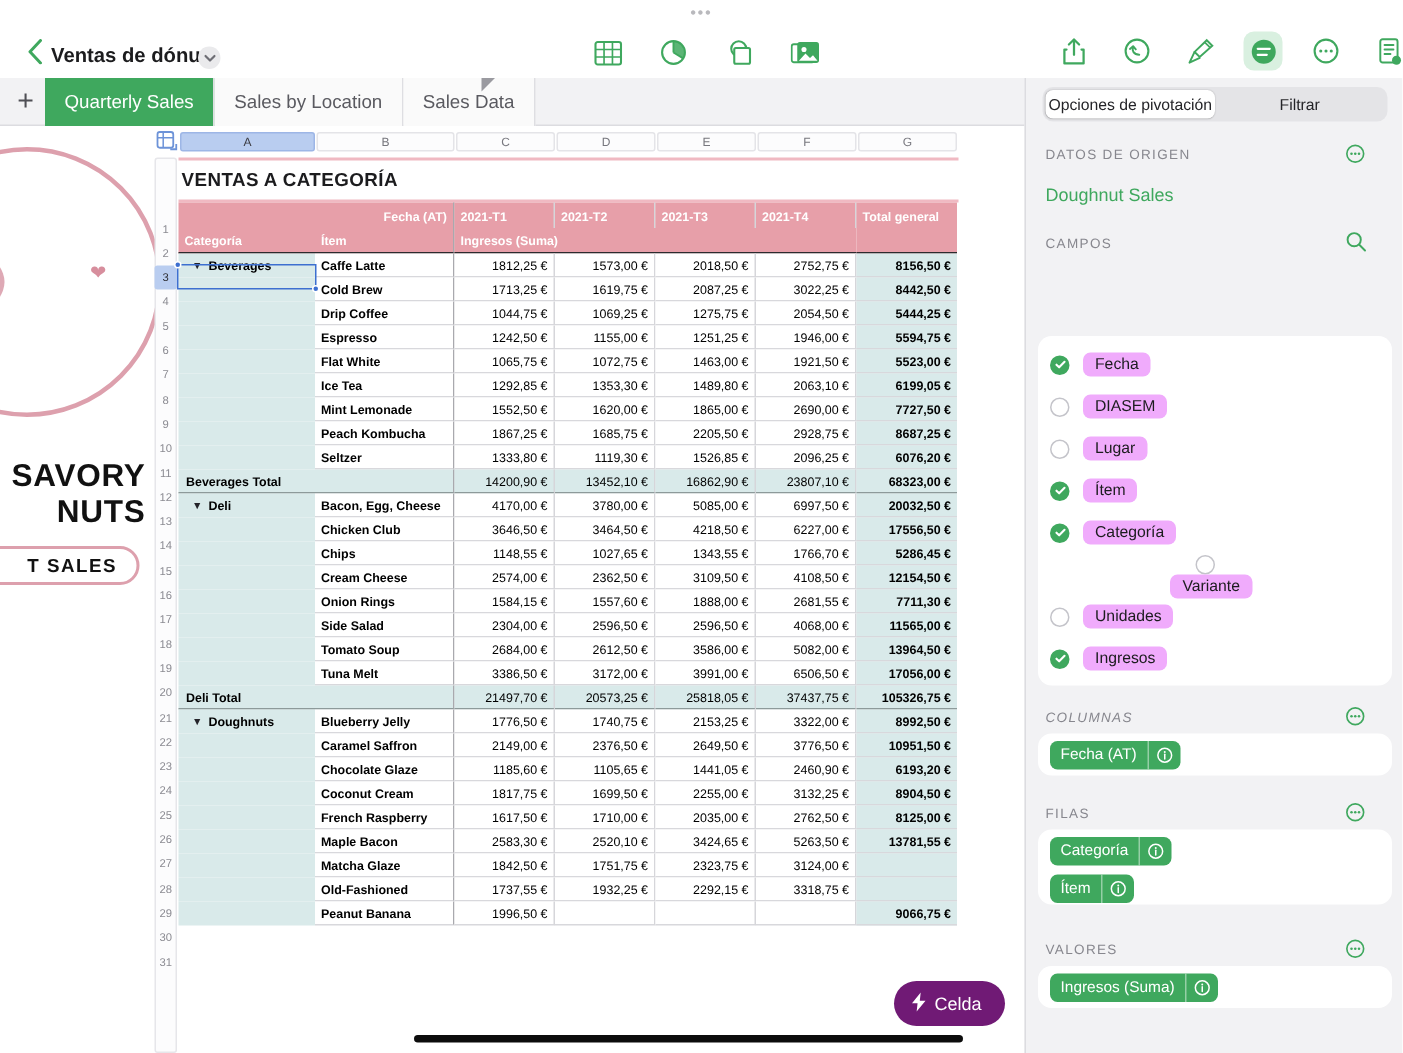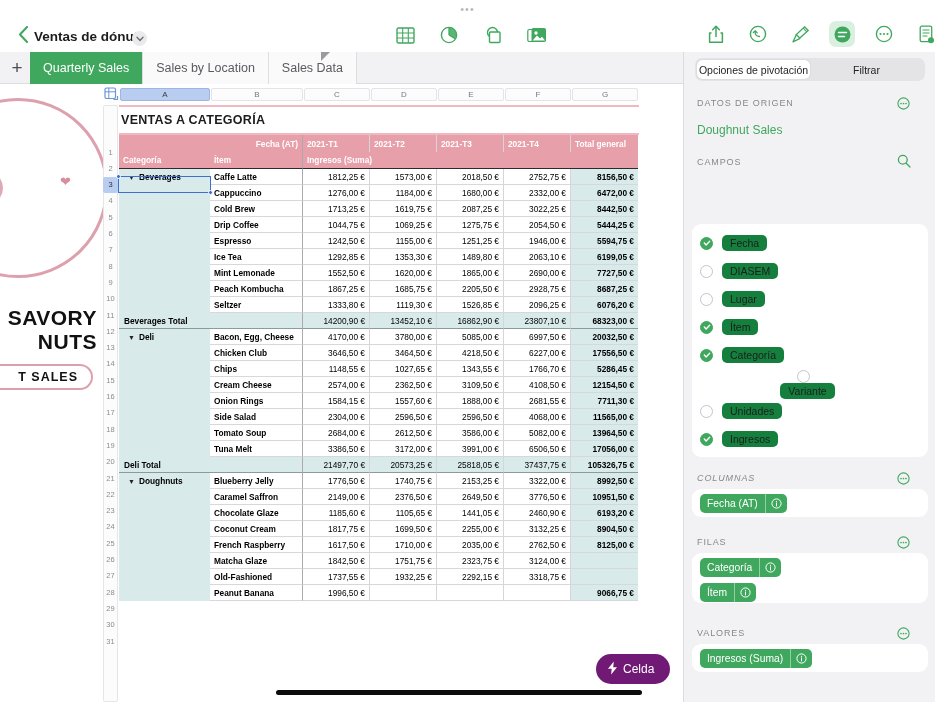--- a/index.html
+++ b/index.html
@@ -124,21 +124,21 @@
   .sec-label { position:absolute; font-size:9px; letter-spacing:.9px; color:#87878e; }
   .sec-more { position:absolute; width:13px; height:13px; cursor:pointer;}
   .grn-link { position:absolute; font-size:12px; color:#3fa85e; cursor:pointer;}
 
   .card { position:absolute; background:#fff; border-radius:9px; }
   .fieldrow { position:absolute; height:26px; display:flex; align-items:center; cursor:pointer;}
   .chk { width:13px; height:13px; border-radius:50%; border:1.2px solid #c4c4ca; background:#fff;
      margin-right:9px; flex:0 0 auto;}
   .chk.on { background:#3fa85e; border-color:#3fa85e; display:flex; align-items:center;
      justify-content:center; }
-  .chip-gray { background:#15803d; border-radius:5px; padding:2px 8px; font-size:10.5px; color:#1c1c1e;}
+  .chip-gray { background:#f0abfc; border-radius:5px; padding:2px 8px; font-size:10.5px; color:#1c1c1e;}
 
   .token { position:absolute; height:19px; display:flex; align-items:stretch; border-radius:5px;
      overflow:hidden; background:#3fa85e; cursor:pointer;}
   .token .lbl { display:flex; align-items:center; padding:0 7px; font-size:10.3px; color:#fff;}
   .token .info { width:22px; display:flex; align-items:center; justify-content:center;
      border-left:1px solid rgba(255,255,255,.45); }
   .searchicon { position:absolute; cursor:pointer;}
 </style>
 </head>
 <body>
@@ -340,29 +340,20 @@
           </div>
           <div class="tc c-b white bold bdr-b-lt bdr-r">Caffe Latte</div>
           <div class="tc c-cdef white num bdr-b-lt bdr-rl">1812,25 €</div>
           <div class="tc c-cdef white num bdr-b-lt bdr-rl">1573,00 €</div>
           <div class="tc c-cdef white num bdr-b-lt bdr-rl">2018,50 €</div>
           <div class="tc c-cdef white num bdr-b-lt bdr-rl">2752,75 €</div>
           <div class="tc c-g tint num bold bdr-b-lt">8156,50 €</div>
         </div>
         <div class="trow" style="height: 16px;">
           <div class="tc c-a tint"></div>
-          <div class="tc c-b white bold bdr-b-lt bdr-r">Cappuccino</div>
-          <div class="tc c-cdef white num bdr-b-lt bdr-rl">1276,00 €</div>
-          <div class="tc c-cdef white num bdr-b-lt bdr-rl">1184,00 €</div>
-          <div class="tc c-cdef white num bdr-b-lt bdr-rl">1680,00 €</div>
-          <div class="tc c-cdef white num bdr-b-lt bdr-rl">2332,00 €</div>
-          <div class="tc c-g tint num bold bdr-b-lt">6472,00 €</div>
-        </div>
-        <div class="trow" style="height: 16px;">
-          <div class="tc c-a tint"></div>
           <div class="tc c-b white bold bdr-b-lt bdr-r">Cold Brew</div>
           <div class="tc c-cdef white num bdr-b-lt bdr-rl">1713,25 €</div>
           <div class="tc c-cdef white num bdr-b-lt bdr-rl">1619,75 €</div>
           <div class="tc c-cdef white num bdr-b-lt bdr-rl">2087,25 €</div>
           <div class="tc c-cdef white num bdr-b-lt bdr-rl">3022,25 €</div>
           <div class="tc c-g tint num bold bdr-b-lt">8442,50 €</div>
         </div>
         <div class="trow" style="height: 16px;">
           <div class="tc c-a tint"></div>
           <div class="tc c-b white bold bdr-b-lt bdr-r">Drip Coffee</div>
@@ -373,20 +364,29 @@
           <div class="tc c-g tint num bold bdr-b-lt">5444,25 €</div>
         </div>
         <div class="trow" style="height: 16px;">
           <div class="tc c-a tint"></div>
           <div class="tc c-b white bold bdr-b-lt bdr-r">Espresso</div>
           <div class="tc c-cdef white num bdr-b-lt bdr-rl">1242,50 €</div>
           <div class="tc c-cdef white num bdr-b-lt bdr-rl">1155,00 €</div>
           <div class="tc c-cdef white num bdr-b-lt bdr-rl">1251,25 €</div>
           <div class="tc c-cdef white num bdr-b-lt bdr-rl">1946,00 €</div>
           <div class="tc c-g tint num bold bdr-b-lt">5594,75 €</div>
+        </div>
+        <div class="trow" style="height: 16px;">
+          <div class="tc c-a tint"></div>
+          <div class="tc c-b white bold bdr-b-lt bdr-r">Flat White</div>
+          <div class="tc c-cdef white num bdr-b-lt bdr-rl">1065,75 €</div>
+          <div class="tc c-cdef white num bdr-b-lt bdr-rl">1072,75 €</div>
+          <div class="tc c-cdef white num bdr-b-lt bdr-rl">1463,00 €</div>
+          <div class="tc c-cdef white num bdr-b-lt bdr-rl">1921,50 €</div>
+          <div class="tc c-g tint num bold bdr-b-lt">5523,00 €</div>
         </div>
         <div class="trow" style="height: 16px;">
           <div class="tc c-a tint"></div>
           <div class="tc c-b white bold bdr-b-lt bdr-r">Ice Tea</div>
           <div class="tc c-cdef white num bdr-b-lt bdr-rl">1292,85 €</div>
           <div class="tc c-cdef white num bdr-b-lt bdr-rl">1353,30 €</div>
           <div class="tc c-cdef white num bdr-b-lt bdr-rl">1489,80 €</div>
           <div class="tc c-cdef white num bdr-b-lt bdr-rl">2063,10 €</div>
           <div class="tc c-g tint num bold bdr-b-lt">6199,05 €</div>
         </div>
@@ -550,20 +550,29 @@
           <div class="tc c-g tint num bold bdr-b-lt">8904,50 €</div>
         </div>
         <div class="trow" style="height: 16px;">
           <div class="tc c-a tint"></div>
           <div class="tc c-b white bold bdr-b-lt bdr-r">French Raspberry</div>
           <div class="tc c-cdef white num bdr-b-lt bdr-rl">1617,50 €</div>
           <div class="tc c-cdef white num bdr-b-lt bdr-rl">1710,00 €</div>
           <div class="tc c-cdef white num bdr-b-lt bdr-rl">2035,00 €</div>
           <div class="tc c-cdef white num bdr-b-lt bdr-rl">2762,50 €</div>
           <div class="tc c-g tint num bold bdr-b-lt">8125,00 €</div>
+        </div>
+        <div class="trow" style="height: 16px;">
+          <div class="tc c-a tint"></div>
+          <div class="tc c-b white bold bdr-b-lt bdr-r">Maple Bacon</div>
+          <div class="tc c-cdef white num bdr-b-lt bdr-rl">2583,30 €</div>
+          <div class="tc c-cdef white num bdr-b-lt bdr-rl">2520,10 €</div>
+          <div class="tc c-cdef white num bdr-b-lt bdr-rl">3424,65 €</div>
+          <div class="tc c-cdef white num bdr-b-lt bdr-rl">5263,50 €</div>
+          <div class="tc c-g tint num bold bdr-b-lt">13781,55 €</div>
         </div>
         <div class="trow" style="height: 16px;">
           <div class="tc c-a tint"></div>
           <div class="tc c-b white bold bdr-b-lt bdr-r">Matcha Glaze</div>
           <div class="tc c-cdef white num bdr-b-lt bdr-rl">1842,50 €</div>
           <div class="tc c-cdef white num bdr-b-lt bdr-rl">1751,75 €</div>
           <div class="tc c-cdef white num bdr-b-lt bdr-rl">2323,75 €</div>
           <div class="tc c-cdef white num bdr-b-lt bdr-rl">3124,00 €</div>
           <div class="tc c-g tint num bold bdr-b-lt"></div>
         </div>

